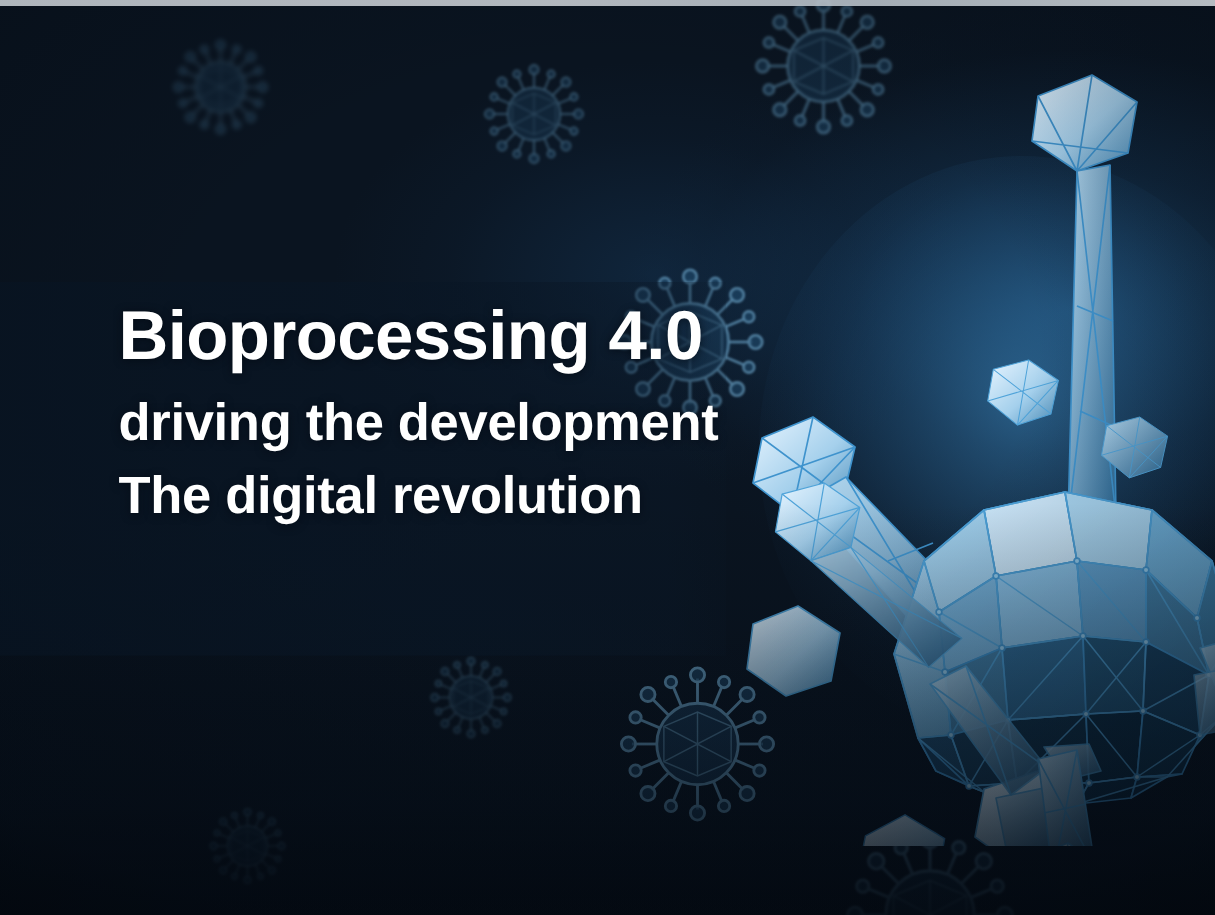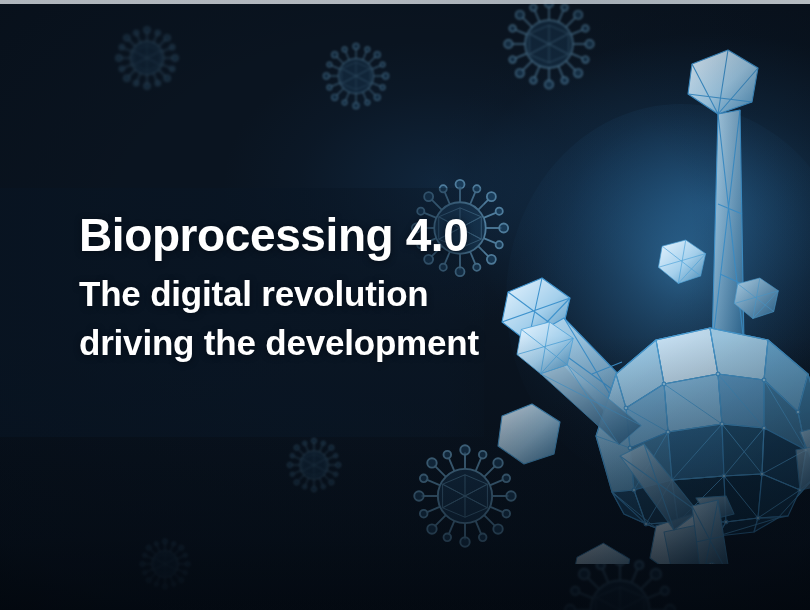--- a/index.html
+++ b/index.html
@@ -63,21 +63,21 @@
     left: 0;
     top: 188px;
     width: 484px;
     height: 249px;
     background: linear-gradient(to right, rgba(8,20,34,0.74) 0%, rgba(9,22,37,0.66) 62%, rgba(10,24,40,0.40) 92%, rgba(11,26,42,0.12) 100%);
   }
 
   .text-block {
     position: absolute;
     left: 79px;
-    top: 208px;
+    top: 196px;
     width: 430px;
   }
   .headline {
     margin: 0;
     color: #ffffff;
     font-size: 46px;
     font-weight: bold;
     letter-spacing: -0.4px;
     line-height: 54px;
     text-shadow: 0 1px 6px rgba(2,8,16,0.65);
@@ -350,20 +350,20 @@
     </svg>
   </div>
 
   <div class="bg-vignette"></div>
 
   <div class="overlay-panel"></div>
 
   <div class="text-block">
     <h1 class="headline">Bioprocessing 4.0</h1>
     <p class="subhead">
+      <span class="subhead-line">driving the development</span>
       <span class="subhead-line">The digital revolution</span>
-      <span class="subhead-line">driving the development</span>
     </p>
   </div>
 
   <div class="top-strip"></div>
 
 </div>
 
 </body></html>

